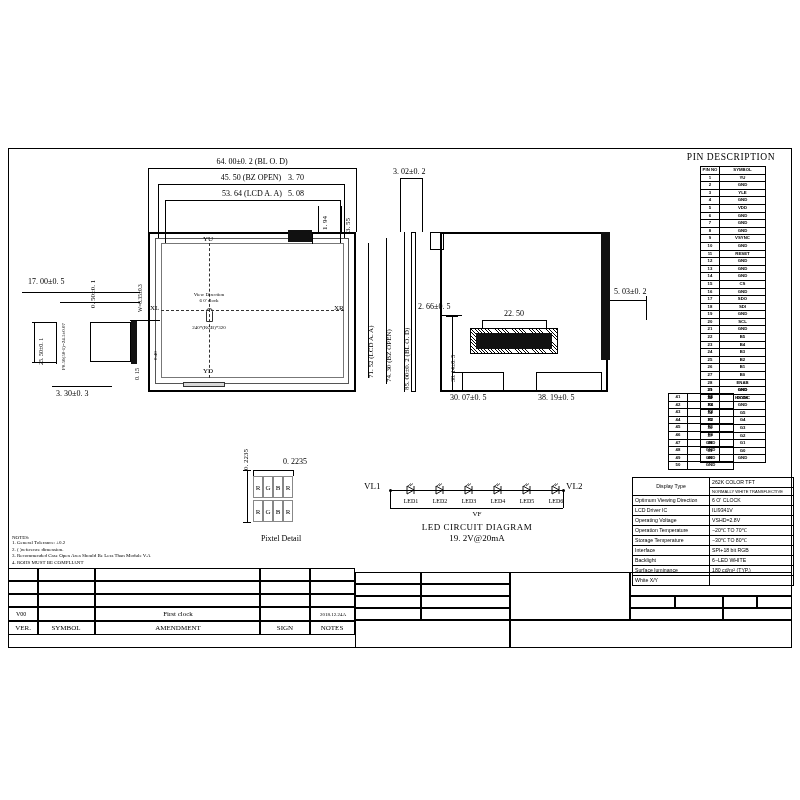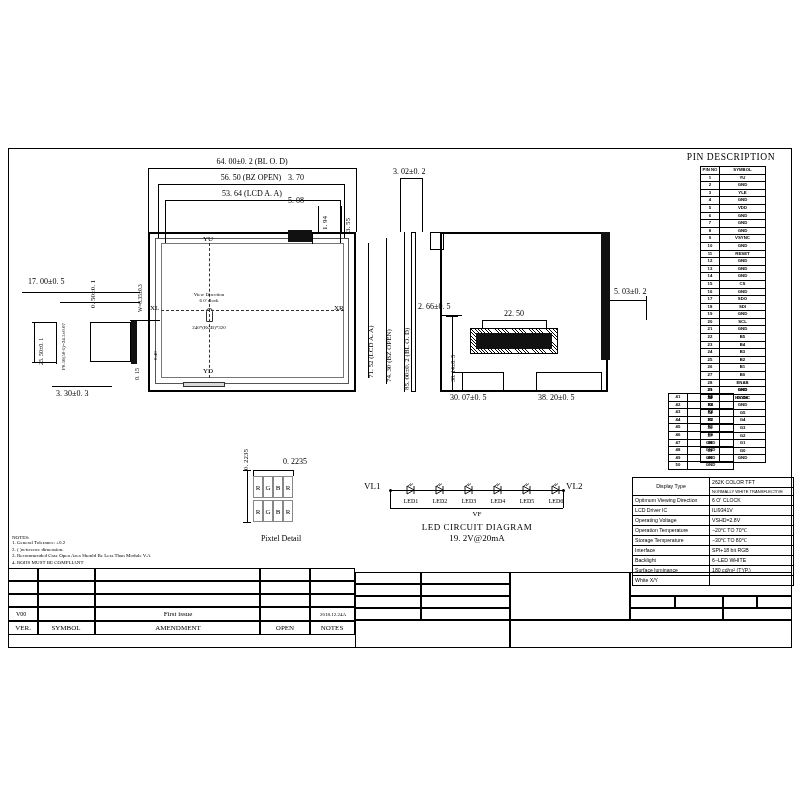--- a/index.html
+++ b/index.html
@@ -363,31 +363,31 @@
   <div class="t d7" style="left:334px;top:305px;">XR</div>
 
   <div class="ln hl" style="left:148px;top:168px;width:208px;"></div>
   <div class="ln vl" style="left:148px;top:168px;height:64px;"></div>
   <div class="ln vl" style="left:356px;top:168px;height:64px;"></div>
   <div class="t d8 ctr" style="left:252px;top:158px;">64. 00±0. 2 (BL  O. D)</div>
 
   <div class="ln hl" style="left:158px;top:184px;width:186px;"></div>
   <div class="ln vl" style="left:158px;top:184px;height:54px;"></div>
   <div class="ln vl" style="left:344px;top:184px;height:54px;"></div>
-  <div class="t d8 ctr" style="left:251px;top:174px;">56. 50 (BZ  OPEN)</div>
+  <div class="t d8 ctr" style="left:251px;top:174px;">45. 50 (BZ  OPEN)</div>
 
   <div class="ln hl" style="left:165px;top:200px;width:175px;"></div>
   <div class="ln vl" style="left:165px;top:200px;height:43px;"></div>
   <div class="ln vl" style="left:340px;top:200px;height:43px;"></div>
   <div class="t d8 ctr" style="left:252px;top:190px;">53. 64 (LCD  A. A)</div>
 
   <div class="ln hl" style="left:286px;top:184px;width:26px;"></div>
   <div class="t d8" style="left:288px;top:174px;">3. 70</div>
   <div class="ln hl" style="left:286px;top:200px;width:26px;"></div>
-  <div class="t d8" style="left:288px;top:197px;">5. 08</div>
+  <div class="t d8" style="left:288px;top:190px;">5. 08</div>
 
   <div class="t d7 rot" style="left:322px;top:230px;">1. 94</div>
   <div class="ln vl" style="left:318px;top:206px;height:28px;"></div>
   <div class="t d7 rot" style="left:345px;top:232px;">3. 55</div>
   <div class="ln vl" style="left:341px;top:206px;height:28px;"></div>
 
   <div class="t d8" style="left:28px;top:278px;">17. 00±0. 5</div>
   <div class="ln hl" style="left:22px;top:292px;width:118px;"></div>
 
   <div class="t d7 rot" style="left:90px;top:308px;">0. 50±0. 1</div>
@@ -448,21 +448,21 @@
   <div class="ln vl" style="left:452px;top:316px;height:74px;"></div>
   <div class="ln hl" style="left:446px;top:316px;width:12px;"></div>
   <div class="ln hl" style="left:446px;top:390px;width:12px;"></div>
   <div class="t d6 rot" style="left:450px;top:382px;">38. 14±0. 5</div>
 
   <div class="ln hl" style="left:452px;top:372px;width:10px;"></div>
   <div class="box" style="left:462px;top:372px;width:42px;height:20px;border-bottom:none;"></div>
   <div class="box" style="left:536px;top:372px;width:66px;height:20px;border-bottom:none;"></div>
 
   <div class="t d8" style="left:450px;top:394px;">30. 07±0. 5</div>
-  <div class="t d8" style="left:538px;top:394px;">38. 20±0. 5</div>
+  <div class="t d8" style="left:538px;top:394px;">38. 19±0. 5</div>
 
   <div id="pixel-grid">
       <div class="px" style="left: 253px; top: 476px; width: 10px; height: 22px; line-height: 22px;">R</div>
       <div class="px" style="left: 263px; top: 476px; width: 10px; height: 22px; line-height: 22px;">G</div>
       <div class="px" style="left: 273px; top: 476px; width: 10px; height: 22px; line-height: 22px;">B</div>
       <div class="px" style="left: 283px; top: 476px; width: 10px; height: 22px; line-height: 22px;">R</div>
       <div class="px" style="left: 253px; top: 500px; width: 10px; height: 22px; line-height: 22px;">R</div>
       <div class="px" style="left: 263px; top: 500px; width: 10px; height: 22px; line-height: 22px;">G</div>
       <div class="px" style="left: 273px; top: 500px; width: 10px; height: 22px; line-height: 22px;">B</div>
       <div class="px" style="left: 283px; top: 500px; width: 10px; height: 22px; line-height: 22px;">R</div>
@@ -564,32 +564,32 @@
     <div class="rv" style="left:87px;top:26px;width:165px;height:13px;"></div>
     <div class="rv" style="left:252px;top:26px;width:50px;height:13px;"></div>
     <div class="rv" style="left:302px;top:26px;width:45px;height:13px;"></div>
 
     <div class="rv" style="left:0;top:39px;width:30px;height:14px;"></div>
     <div class="rv" style="left:30px;top:39px;width:57px;height:14px;"></div>
     <div class="rv" style="left:87px;top:39px;width:165px;height:14px;"></div>
     <div class="rv" style="left:252px;top:39px;width:50px;height:14px;"></div>
     <div class="rv" style="left:302px;top:39px;width:45px;height:14px;"></div>
     <div class="t d6" style="left:8px;top:43px;">V00</div>
-    <div class="t d7 ctr" style="left:170px;top:43px;">First  issue</div>
+    <div class="t d7 ctr" style="left:170px;top:43px;">First  clock</div>
     <div class="t d5 ctr" style="left:325px;top:44px;">2018.12.24A</div>
 
     <div class="rv" style="left:0;top:53px;width:30px;height:14px;"></div>
     <div class="rv" style="left:30px;top:53px;width:57px;height:14px;"></div>
     <div class="rv" style="left:87px;top:53px;width:165px;height:14px;"></div>
     <div class="rv" style="left:252px;top:53px;width:50px;height:14px;"></div>
     <div class="rv" style="left:302px;top:53px;width:45px;height:14px;"></div>
     <div class="t d7 ctr" style="left:15px;top:57px;text-align:right;">VER.</div>
     <div class="t d7 ctr" style="left:58px;top:57px;">SYMBOL</div>
     <div class="t d7 ctr" style="left:170px;top:57px;">AMENDMENT</div>
-    <div class="t d7 ctr" style="left:277px;top:57px;">OPEN</div>
+    <div class="t d7 ctr" style="left:277px;top:57px;">SIGN</div>
     <div class="t d7 ctr" style="left:324px;top:57px;">NOTES</div>
   </div>
 
   <div id="tb">
 
     <div class="tbcell" style="left:0;top:0;width:66px;height:12px;"></div>
     <div class="tbcell" style="left:0;top:12px;width:66px;height:12px;"></div>
     <div class="tbcell" style="left:0;top:24px;width:66px;height:12px;"></div>
     <div class="tbcell" style="left:0;top:36px;width:66px;height:12px;"></div>
     <div class="tbcell" style="left:66px;top:0;width:89px;height:12px;"></div>

